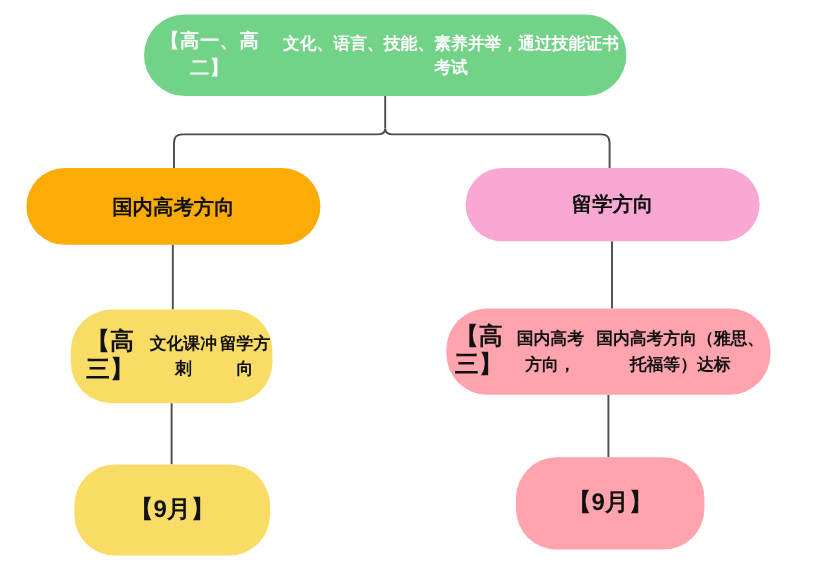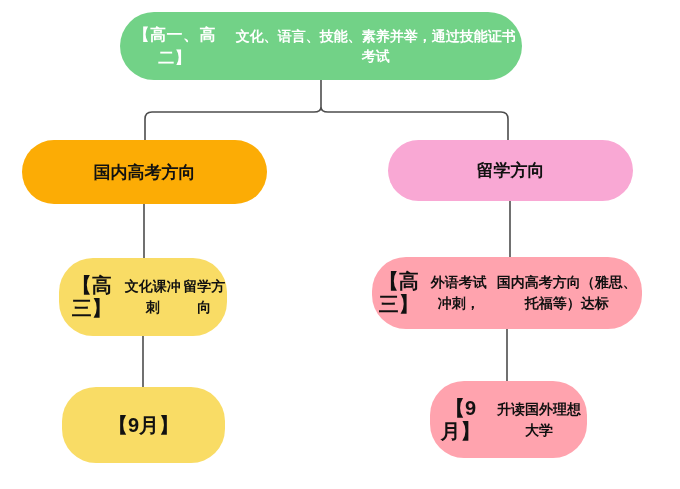--- a/index.html
+++ b/index.html
@@ -76,26 +76,25 @@
   </div>
 
   <div class="node node-step node-step-d1" style="background-color: rgb(249, 220, 101);">
     <div class="title">【高三】</div>
     <div class="line">文化课冲刺</div>
     <div class="line">留学方向</div>
   </div>
 
   <div class="node node-step node-step-a1" style="background-color: rgb(255, 163, 174);">
     <div class="title">【高三】</div>
-    <div class="line">外语考试冲刺，</div>
+    <div class="line">国内高考方向，</div>
     <div class="line">国内高考方向（雅思、托福等）达标</div>
   </div>
 
   <div class="node node-step node-step-d2" style="background-color: rgb(249, 220, 101);">
     <div class="title">【9月】</div>
   </div>
 
   <div class="node node-step node-step-a2" style="background-color: rgb(255, 163, 174);">
     <div class="title">【9月】</div>
-    <div class="line">升读国外理想大学</div>
   </div>
 
 </div>
 
 </body></html>

